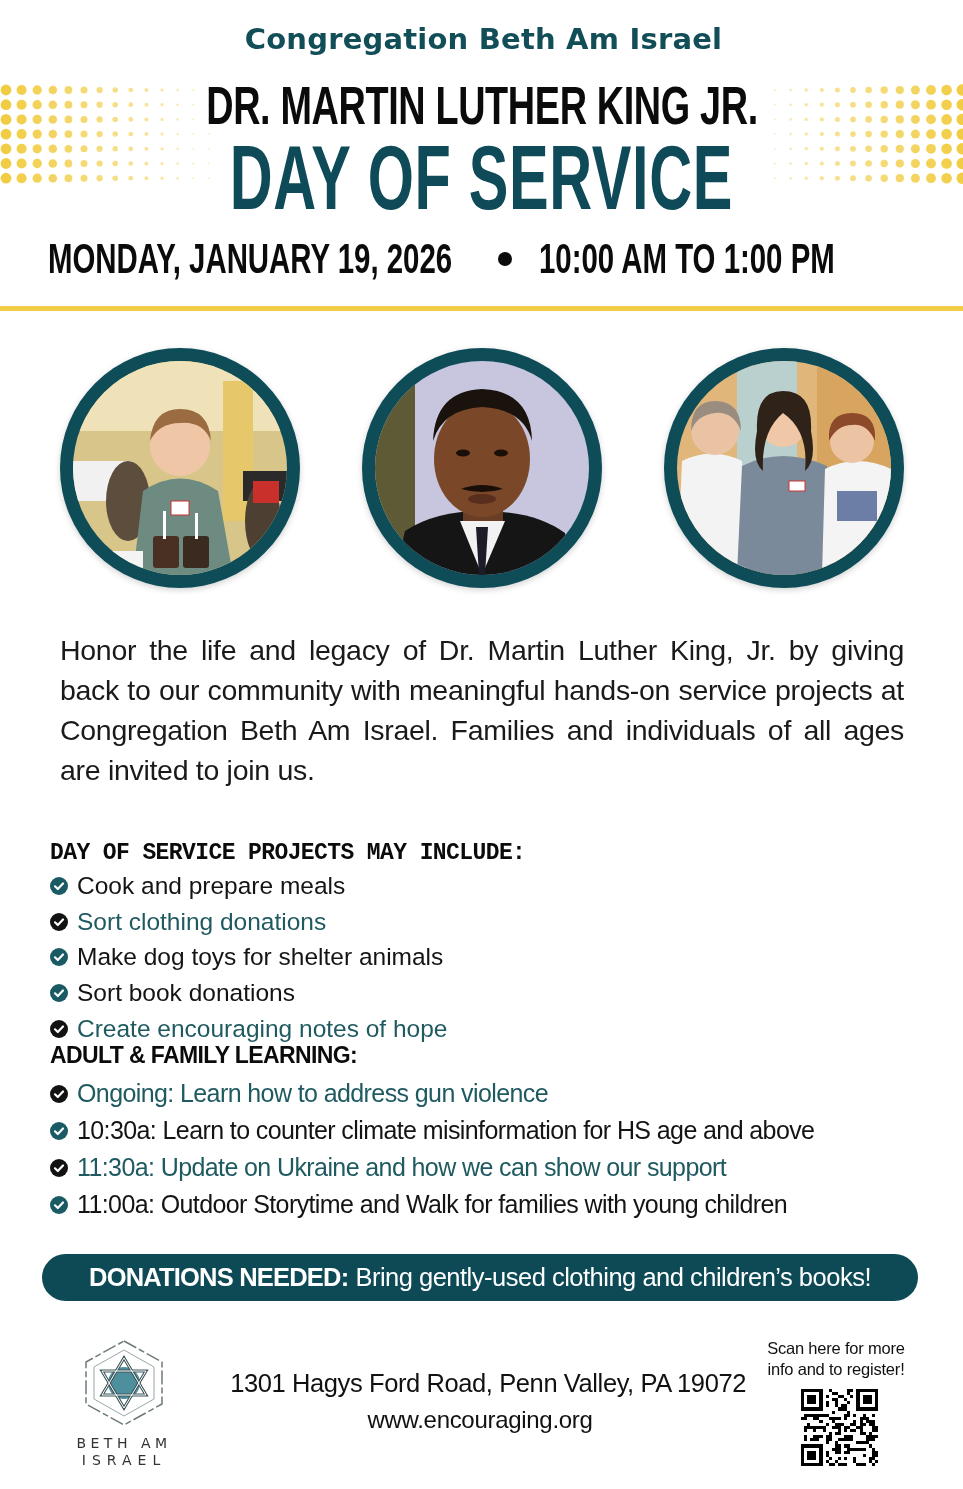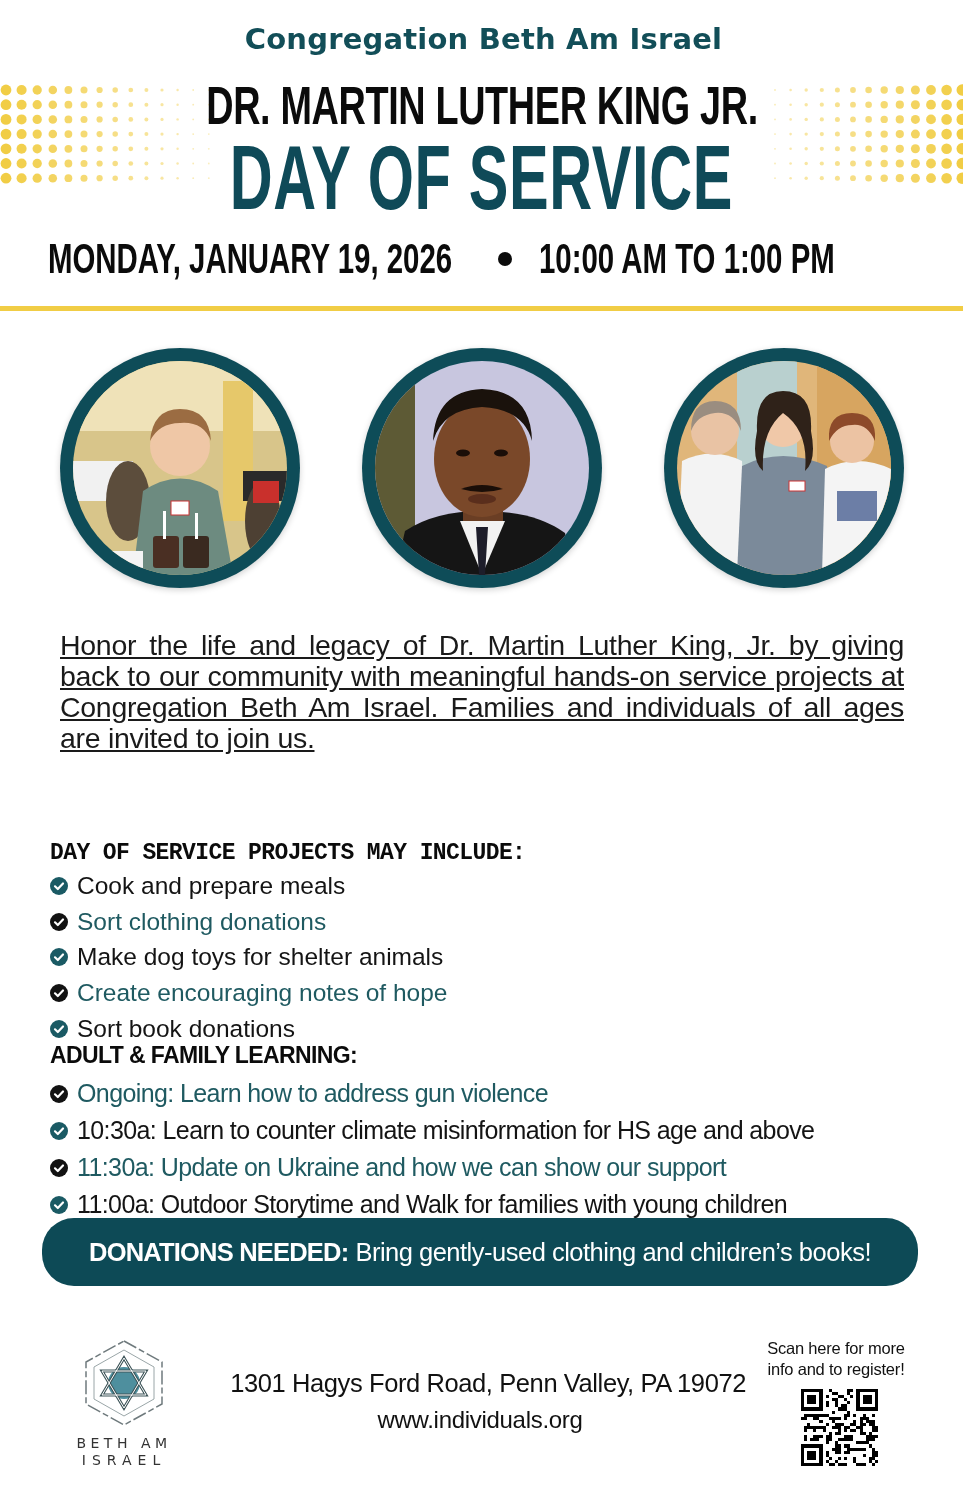--- a/index.html
+++ b/index.html
@@ -38,22 +38,22 @@
            background: #0e4c58; box-shadow: 0 2px 6px rgba(0,0,0,0.18); }
   .photo .inner { position: absolute; left: 13px; top: 13px; width: 214px; height: 214px; border-radius: 50%; overflow: hidden; }
   .photo svg { width: 214px; height: 214px; display: block; }
   .photo-1 { left: 60px; }
   .photo-2 { left: 362px; }
   .photo-3 { left: 664px; }
 
   
   .intro {
     position: absolute; left: 60px; top: 630px; width: 844px;
-    font-size: 28.5px; line-height: 31px; color: #1a1a1a; text-align: justify;
-    text-align-last: left; letter-spacing: -0.3px; text-decoration: underline;
+    font-size: 28.5px; line-height: 40px; color: #1a1a1a; text-align: justify;
+    text-align-last: left; letter-spacing: -0.3px;
   }
 
   .section-heading {
     position: absolute; left: 50px; font-size: 23px; font-weight: bold; color: #0b0b0b; letter-spacing: -0.6px;
   }
   .list { position: absolute; left: 50px; list-style: none; }
   .list li { position: relative; height: 36px; display: flex; align-items: center; }
   .list .chk { width: 18px; height: 18px; border-radius: 50%; flex: 0 0 18px; margin-right: 9px; position: relative; }
   .list .chk svg { position: absolute; left: 0; top: 0; width: 18px; height: 18px; }
   .chk.teal { background: #1a5a64; }
@@ -63,21 +63,21 @@
   .txt.teal { color: #1f5a61; }
 
   .list.projects { top: 868px; }
   .list.projects li { height: 35.7px; }
   .list.learning { top: 1075px; }
   .list.learning li { height: 37px; }
   .list.learning .txt { font-size: 25px; letter-spacing: -0.6px; }
 
   
   .banner {
-    position: absolute; left: 42px; top: 1218px; width: 876px; height: 68px; border-radius: 32px;
+    position: absolute; left: 42px; top: 1254px; width: 876px; height: 47px; border-radius: 32px;
     background: #0d4a56; display: flex; align-items: center; justify-content: center;
     color: #ffffff; font-size: 25.5px; white-space: nowrap; letter-spacing: -0.5px;
   }
   .banner .bold { font-weight: bold; margin-right: 7px; letter-spacing: -0.8px; }
 
   
   .logo { position: absolute; left: 78px; top: 1338px; width: 92px; height: 90px; }
   .logo-text { position: absolute; left: 66px; width: 116px; text-align: center; font-size: 14px; color: #333; letter-spacing: 4.5px; font-family: "DejaVu Sans", sans-serif; }
   .logo-text.l1 { top: 1435px; }
   .logo-text.l2 { top: 1452px; letter-spacing: 6px; }
@@ -386,34 +386,34 @@
   </li>
   <li>
     <span class="chk teal">
         <svg viewBox="0 0 18 18">
           <path d="M5 9.3 L7.8 12 L13 6.5" stroke="#fff" stroke-width="2.2" fill="none" stroke-linecap="round" stroke-linejoin="round"></path>
         </svg>
       </span>
     <span class="txt black">Make dog toys for shelter animals</span>
   </li>
   <li>
+    <span class="chk teal">
+        <svg viewBox="0 0 18 18">
+          <path d="M5 9.3 L7.8 12 L13 6.5" stroke="#fff" stroke-width="2.2" fill="none" stroke-linecap="round" stroke-linejoin="round"></path>
+        </svg>
+      </span>
+    <span class="txt black">Sort book donations</span>
+  </li>
+  <li>
     <span class="chk black">
         <svg viewBox="0 0 18 18">
           <path d="M5 9.3 L7.8 12 L13 6.5" stroke="#fff" stroke-width="2.2" fill="none" stroke-linecap="round" stroke-linejoin="round"></path>
         </svg>
       </span>
     <span class="txt teal">Create encouraging notes of hope</span>
-  </li>
-  <li>
-    <span class="chk teal">
-        <svg viewBox="0 0 18 18">
-          <path d="M5 9.3 L7.8 12 L13 6.5" stroke="#fff" stroke-width="2.2" fill="none" stroke-linecap="round" stroke-linejoin="round"></path>
-        </svg>
-      </span>
-    <span class="txt black">Sort book donations</span>
   </li>
 </ul>
 
 <div class="section-heading" style="top:1042px;">ADULT &amp; FAMILY LEARNING:</div>
 <ul class="list learning">
   <li>
     <span class="chk black">
         <svg viewBox="0 0 18 18">
           <path d="M5 9.3 L7.8 12 L13 6.5" stroke="#fff" stroke-width="2.2" fill="none" stroke-linecap="round" stroke-linejoin="round"></path>
         </svg>
@@ -457,21 +457,21 @@
   <circle cx="46" cy="45" r="16" fill="#4e8f9e"></circle>
   <polygon points="46,20 68,57 24,57" fill="none" stroke="#3d5458" stroke-width="3"></polygon>
   <polygon points="46,70 68,33 24,33" fill="none" stroke="#3d5458" stroke-width="3"></polygon>
   <polygon points="46,20 68,57 24,57" fill="none" stroke="#ffffff" stroke-width="1"></polygon>
   <polygon points="46,70 68,33 24,33" fill="none" stroke="#ffffff" stroke-width="1"></polygon>
 </svg>
 <div class="logo-text l1">BETH AM</div>
 <div class="logo-text l2">ISRAEL</div>
 
 <div class="address">1301 Hagys Ford Road, Penn Valley, PA 19072</div>
-<div class="website">www.individuals.org</div>
+<div class="website">www.encouraging.org</div>
 
 <div class="qr-label">
   <div>Scan here for more</div>
   <div>info and to register!</div>
 </div>
 <svg class="qr" viewBox="0 0 25 25" shape-rendering="crispEdges" id="qr">
     <rect width="25" height="25" fill="#fff"></rect>
     <rect x="9" y="0" width="1" height="1" fill="#000"></rect>
     <rect x="15" y="0" width="1" height="1" fill="#000"></rect>
     <rect x="16" y="0" width="1" height="1" fill="#000"></rect>

